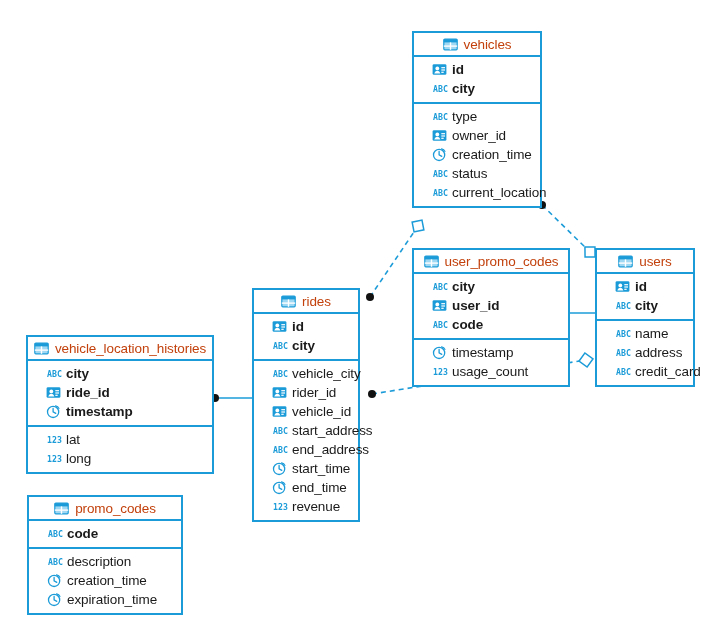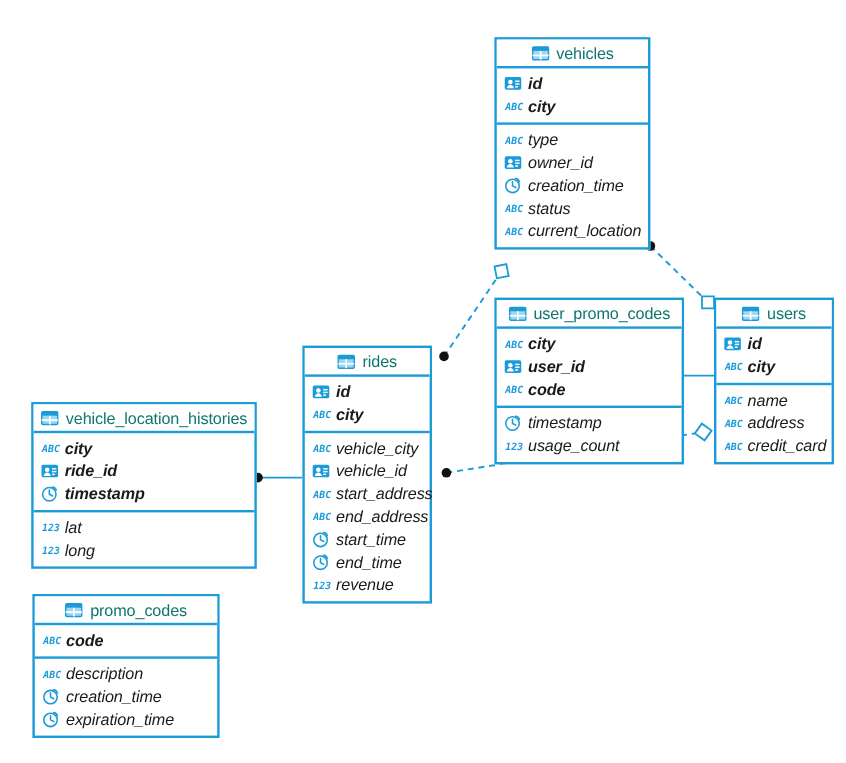--- a/index.html
+++ b/index.html
@@ -35,27 +35,26 @@
     display: flex;
     align-items: center;
     justify-content: center;
     gap: 6px;
     border-bottom: 2px solid #1b9bd8;
     background: #ffffff;
     padding: 0 6px;
   }
   .entity-title {
     font-size: 13.5px;
-    color: #0f766e;
+    color: #c2410c;
     white-space: nowrap;
     letter-spacing: -0.1px;
   }
   .section {
-    padding: 3px 0 4px 0;
-    font-style: italic;
+    padding: 3px 0 4px 12px;
   }
   .section.pk {
     border-bottom: 2px solid #1b9bd8;
   }
   .field {
     display: flex;
     align-items: center;
     gap: 5px;
     height: 19px;
     padding: 0 6px;
@@ -368,20 +367,33 @@
             <span class="ic">
               <svg class="ic-svg" width="15" height="15" viewBox="0 0 15 15">
                 <rect x="0.6" y="2.2" width="13.8" height="10.6" rx="1.4" fill="#1b9bd8"></rect>
                 <circle cx="5.3" cy="6.4" r="1.9" fill="#ffffff"></circle>
                 <path d="M2.3 11.6c0.4-1.9 1.6-2.9 3-2.9s2.6 1 3 2.9z" fill="#ffffff"></path>
                 <rect x="9.3" y="5.1" width="3.7" height="1.2" fill="#ffffff"></rect>
                 <rect x="9.3" y="7.4" width="3.7" height="1.2" fill="#ffffff"></rect>
                 <rect x="9.3" y="9.7" width="2.4" height="1.2" fill="#ffffff"></rect>
               </svg>
             </span>
+            <span class="field-name">rider_id</span>
+          </div>
+          <div class="field">
+            <span class="ic">
+              <svg class="ic-svg" width="15" height="15" viewBox="0 0 15 15">
+                <rect x="0.6" y="2.2" width="13.8" height="10.6" rx="1.4" fill="#1b9bd8"></rect>
+                <circle cx="5.3" cy="6.4" r="1.9" fill="#ffffff"></circle>
+                <path d="M2.3 11.6c0.4-1.9 1.6-2.9 3-2.9s2.6 1 3 2.9z" fill="#ffffff"></path>
+                <rect x="9.3" y="5.1" width="3.7" height="1.2" fill="#ffffff"></rect>
+                <rect x="9.3" y="7.4" width="3.7" height="1.2" fill="#ffffff"></rect>
+                <rect x="9.3" y="9.7" width="2.4" height="1.2" fill="#ffffff"></rect>
+              </svg>
+            </span>
             <span class="field-name">vehicle_id</span>
           </div>
           <div class="field">
             <span class="ic">
               <svg class="ic-svg" width="17" height="15" viewBox="0 0 17 15">
                 <text x="8.5" y="10.6" font-family="DejaVu Sans Mono, monospace" font-size="8.2" font-weight="bold" fill="#1b9bd8" text-anchor="middle">ABC</text>
               </svg>
             </span>
             <span class="field-name">start_address</span>
           </div>

